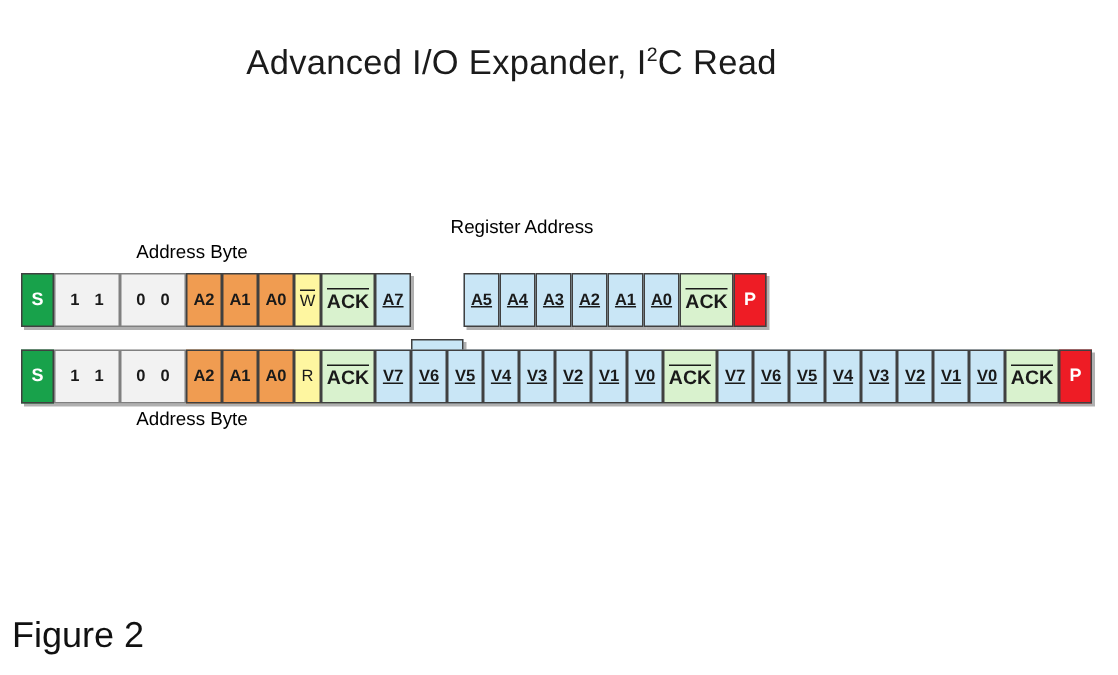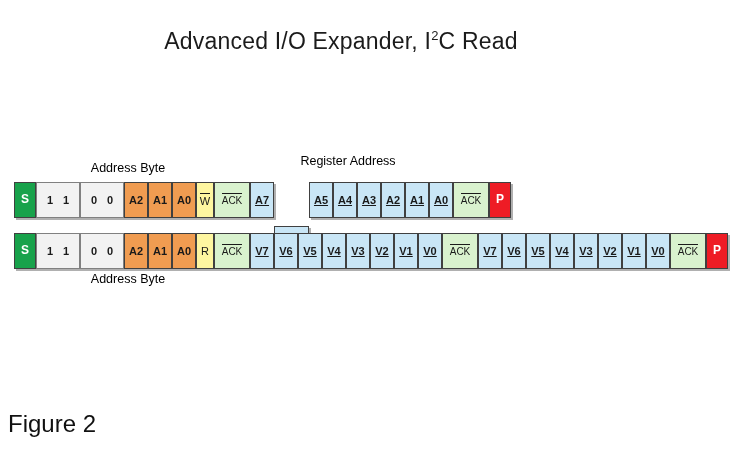--- a/index.html
+++ b/index.html
@@ -19,21 +19,21 @@
     display:flex;align-items:center;justify-content:space-evenly;
     font-size:11px;font-weight:bold;color:#1a1a1a;
     box-shadow:2px 2px 0 rgba(80,80,80,0.45);
   }
   .cell span{line-height:1.15;}
   .c-start{background:var(--start);color:#ffffff;font-size:12px;}
   .c-stop{background:var(--stop);color:#ffffff;font-size:12px;}
   .c-bit{background:var(--bit);border-color:#808080;}
   .c-addr{background:var(--addr);}
   .c-rw{background:var(--rw);font-weight:normal;}
-  .c-ack{background:var(--ack);font-weight:normal;font-size:10px;}
+  .c-ack{background:var(--ack);font-weight:bold;font-size:13px;}
   .c-data{background:var(--data);text-decoration:underline;}
   .bar{border-top:1px solid #1a1a1a;padding-top:1px;}
   .grp-label{
     position:absolute;transform:translateX(-50%);
     font-size:12.5px;color:#000000;white-space:nowrap;
   }
   .figure-caption{
     position:absolute;left:8px;top:410px;font-size:24px;color:#111111;
   }
 </style>
@@ -95,21 +95,21 @@
         <span>A0</span>
       </div>
       <div class="cell c-ack" style="width: 36px;">
         <span class="bar">ACK</span>
       </div>
       <div class="cell c-stop" style="width: 22px;">
         <span>P</span>
       </div>
     </div>
     <div class="grp-label" style="left: 128px; top: 161px;">Address Byte</div>
-    <div class="grp-label" style="left: 348px; top: 154px; text-align: center;">Register Address</div>
+    <div class="grp-label" style="left: 348px; top: 144px; text-align: center;">Register Address</div>
     <div class="proto-row" style="top: 233px;">
       <div class="cell c-start" style="width: 22px;">
         <span>S</span>
       </div>
       <div class="cell c-bit" style="width: 44px;">
         <span>1</span>
         <span>1</span>
       </div>
       <div class="cell c-bit" style="width: 44px;">
         <span>0</span>

